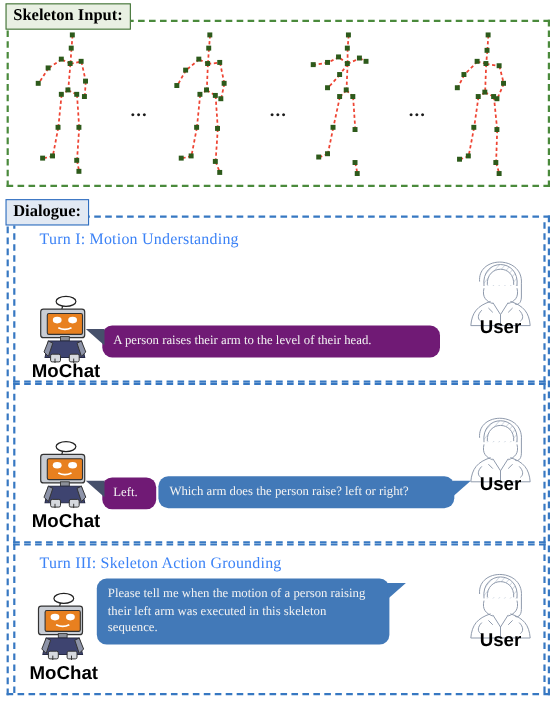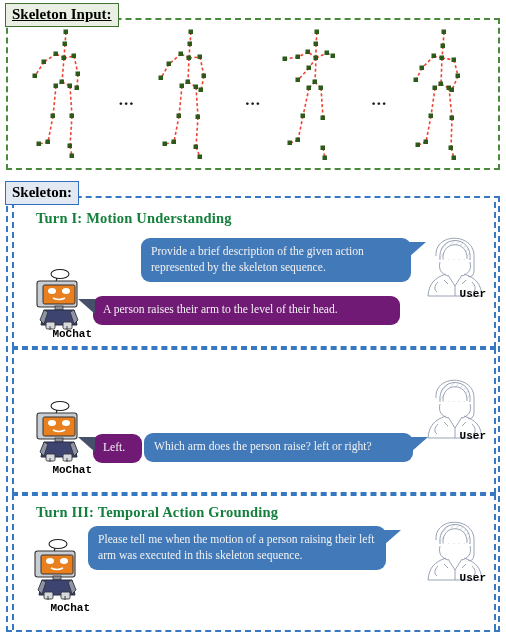--- a/index.html
+++ b/index.html
@@ -21,21 +21,20 @@
     padding:3px 6px 4px 6px;
     position:absolute;
     z-index:5;
     white-space:nowrap;
   }
   .tag-skeleton{
     left:5px;top:3px;
     background:#e9f0e3;
     border:1.5px solid #3f7132;
     color:#000;
-    text-decoration:underline;
   }
   .tag-dialogue{
     left:5px;top:181px;
     background:#e2e9f3;
     border:1.5px solid #2f6ec0;
     color:#000;
   }
 
   
   .panel-skeleton{
@@ -79,23 +78,23 @@
     background:#fff;
   }
   .turn-1{top:4px;height:146px;border-top:none;border-left-color:#3778c2;}
   .turn-2{top:150px;height:146px;}
   .turn-3{top:296px;height:136px;border-bottom:none;}
 
   .turn-title{
     position:absolute;
     left:22px;top:8px;
     font-family:"Liberation Serif", serif;
-    font-weight:bold;
+    font-weight:normal;
     font-size:14.5px;
-    color:#15803d;
+    color:#3b82f6;
     letter-spacing:.2px;
     white-space:nowrap;
   }
 
   
   .bubble{
     position:absolute;
     box-sizing:border-box;
     border-radius:9px;
     color:#f2f2f2;
@@ -123,24 +122,24 @@
     border-right:17px solid #46506b;
     border-bottom:15px solid transparent;
     border-top:0 solid transparent;
   }
 
   
   .avatar{position:absolute;}
   .avatar-label{
     position:absolute;
     width:100%;
-    text-align:right;
-    font-family:Liberation Mono, monospace;
+    text-align:center;
+    font-family:Liberation Sans, sans-serif;
     font-weight:bold;
-    font-size:11px;
+    font-size:17px;
     color:#000;
     white-space:nowrap;
   }
   .bot-av{width:58px;height:62px;}
   .user-av{width:62px;height:72px;}
 </style>
 </head>
 <body>
 
 <div class="tag tag-skeleton">Skeleton Input:</div>
@@ -319,28 +318,27 @@
         <rect x="46.5" y="61.5" width="4.5" height="4.5"></rect>
           <rect x="49.5" y="91.5" width="4.5" height="4.5"></rect>
         <rect x="48.5" y="121.5" width="4.5" height="4.5"></rect>
           <rect x="51.5" y="131.5" width="4.5" height="4.5"></rect>
       </g>
     </svg>
 
   </div>
 </div>
 
-<div class="tag tag-dialogue">Skeleton:</div>
+<div class="tag tag-dialogue">Dialogue:</div>
 
 <div class="panel-dialogue">
 
   <div class="turn turn-1">
     <div class="turn-title">Turn I: Motion Understanding</div>
 
-    <div class="bubble user" style="left:127px;top:36px;width:270px;">Provide a brief description of the given action represented by the skeleton sequence.</div>
 
     <div class="avatar" style="right:8px;top:24px;width:62px;height:88px;">
       <svg class="user-av" viewBox="0 0 62 72">
         <defs>
           <pattern id="hatch1" width="4" height="4" patternTransform="rotate(40)" patternUnits="userSpaceOnUse">
             <line x1="0" y1="0" x2="0" y2="4" stroke="#b9c3d2" stroke-width="1"></line>
           </pattern>
         </defs>
         <g stroke="#8e99ab" stroke-width="0.9" fill="none">
           <path d="M16 34 C13 8, 49 8, 46 34" fill="url(#hatch1)"></path>
@@ -431,23 +429,23 @@
         <line x1="20" y1="58" x2="20" y2="62" stroke="#333" stroke-width="0.9"></line>
         <line x1="37" y1="58" x2="37" y2="62" stroke="#333" stroke-width="0.9"></line>
       </svg>
       <div class="avatar-label" style="top:64px;left:-2px;width:64px;">MoChat</div>
     </div>
 
     <div class="bubble bot" style="left:79px;top:84px;width:49px;">Left.</div>
   </div>
 
   <div class="turn turn-3">
-    <div class="turn-title">Turn III: Temporal Action Grounding</div>
-
-    <div class="bubble user" style="left:74px;top:30px;width:298px;">Please tell me when the motion of a person raising their left arm was executed in this skeleton sequence.</div>
+    <div class="turn-title">Turn III: Skeleton Action Grounding</div>
+
+    <div class="bubble user" style="left:74px;top:30px;width:266px;">Please tell me when the motion of a person raising their left arm was executed in this skeleton sequence.</div>
 
     <div class="avatar" style="right:8px;top:14px;width:62px;height:88px;">
       <svg class="user-av" viewBox="0 0 62 72">
         <defs>
           <pattern id="hatch3" width="4" height="4" patternTransform="rotate(40)" patternUnits="userSpaceOnUse">
             <line x1="0" y1="0" x2="0" y2="4" stroke="#b9c3d2" stroke-width="1"></line>
           </pattern>
         </defs>
         <g stroke="#8e99ab" stroke-width="0.9" fill="none">
           <path d="M16 34 C13 8, 49 8, 46 34" fill="url(#hatch3)"></path>

